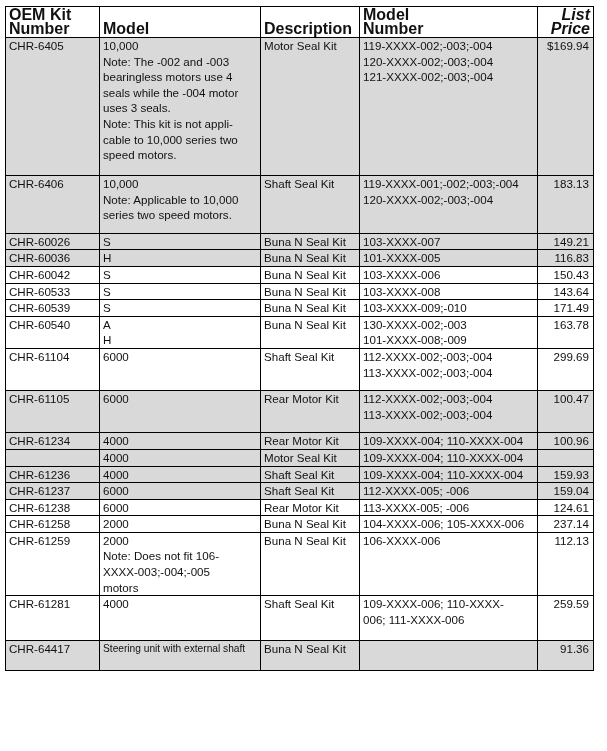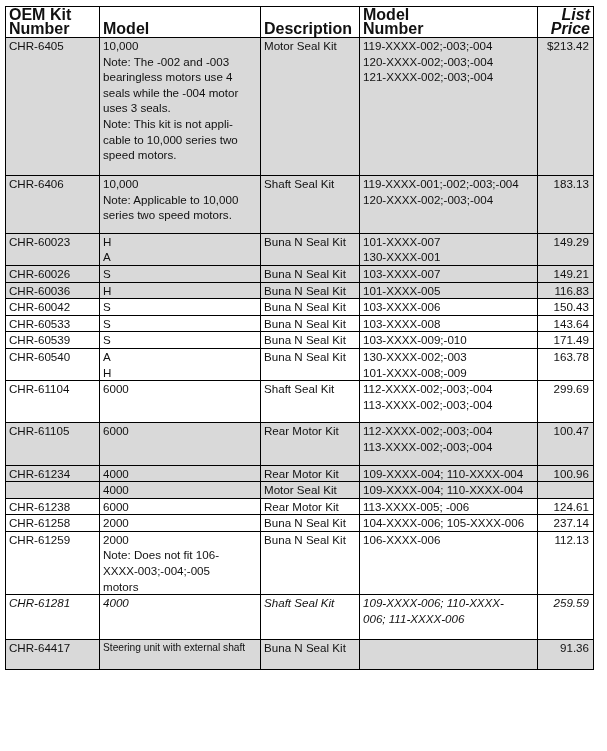--- a/index.html
+++ b/index.html
@@ -13,21 +13,21 @@
   col.c5 { width: 56px; }
   th, td { border: 1.4px solid #000; vertical-align: top; padding: 0 3px 0 3px; }
   th { font-weight: bold; font-size: 16px; line-height: 14px; text-align: left; vertical-align: bottom; padding-top: 1px; padding-bottom: 1px; }
   th.right { text-align: right; font-style: italic; }
   td { font-size: 11.6px; line-height: 15.6px; }
   td.price { text-align: right; padding-right: 4px; }
   td.small { font-size: 10.2px; }
   tr.shaded td { background: #d9d9d9; }
   .line { display: block; white-space: nowrap; }
   .tall2 td { height: 29px; }
-  .tall3 td { height: 44px; font-style: italic; }
+  .tall3 td { height: 44px; }
   .tall9 td { height: 137px; }
   .pad td { padding-bottom: 10px; }
 </style>
 </head>
 <body>
 
 <div id="wrap">
   <table>
     <colgroup>
         <col class="c1">
@@ -66,50 +66,37 @@
             <span class="line">Note: This kit is not appli-</span>
             <span class="line">cable to 10,000 series two</span>
             <span class="line">speed motors.</span>
           </td>
           <td style="white-space: nowrap;">Motor Seal Kit</td>
           <td>
             <span class="line">119-XXXX-002;-003;-004</span>
             <span class="line">120-XXXX-002;-003;-004</span>
             <span class="line">121-XXXX-002;-003;-004</span>
           </td>
-          <td class="price">$213.42</td>
+          <td class="price">$169.94</td>
         </tr>
         <tr class="shaded pad">
           <td>CHR-6406</td>
           <td>
             <span class="line">10,000</span>
             <span class="line">Note: Applicable to 10,000</span>
             <span class="line">series two speed motors.</span>
           </td>
           <td style="white-space: nowrap;">Shaft Seal Kit</td>
           <td>
             <span class="line">119-XXXX-001;-002;-003;-004</span>
             <span class="line">120-XXXX-002;-003;-004</span>
           </td>
           <td class="price">183.13</td>
         </tr>
         <tr class="shaded">
-          <td>CHR-60023</td>
-          <td>
-            <span class="line">H</span>
-            <span class="line">A</span>
-          </td>
-          <td style="white-space: nowrap;">Buna N Seal Kit</td>
-          <td>
-            <span class="line">101-XXXX-007</span>
-            <span class="line">130-XXXX-001</span>
-          </td>
-          <td class="price">149.29</td>
-        </tr>
-        <tr class="shaded">
           <td>CHR-60026</td>
           <td>
             <span class="line">S</span>
           </td>
           <td style="white-space: nowrap;">Buna N Seal Kit</td>
           <td>
             <span class="line">103-XXXX-007</span>
           </td>
           <td class="price">149.21</td>
         </tr>
@@ -208,20 +195,42 @@
         <tr class="shaded">
           <td></td>
           <td>
             <span class="line">4000</span>
           </td>
           <td style="white-space: nowrap;">Motor Seal Kit</td>
           <td>
             <span class="line">109-XXXX-004; 110-XXXX-004</span>
           </td>
           <td class="price"></td>
+        </tr>
+        <tr class="shaded">
+          <td>CHR-61236</td>
+          <td>
+            <span class="line">4000</span>
+          </td>
+          <td style="white-space: nowrap;">Shaft Seal Kit</td>
+          <td>
+            <span class="line">109-XXXX-004; 110-XXXX-004</span>
+          </td>
+          <td class="price">159.93</td>
+        </tr>
+        <tr class="shaded">
+          <td>CHR-61237</td>
+          <td>
+            <span class="line">6000</span>
+          </td>
+          <td style="white-space: nowrap;">Shaft Seal Kit</td>
+          <td>
+            <span class="line">112-XXXX-005; -006</span>
+          </td>
+          <td class="price">159.04</td>
         </tr>
         <tr>
           <td>CHR-61238</td>
           <td>
             <span class="line">6000</span>
           </td>
           <td style="white-space: nowrap;">Rear Motor Kit</td>
           <td>
             <span class="line">113-XXXX-005; -006</span>
           </td>

